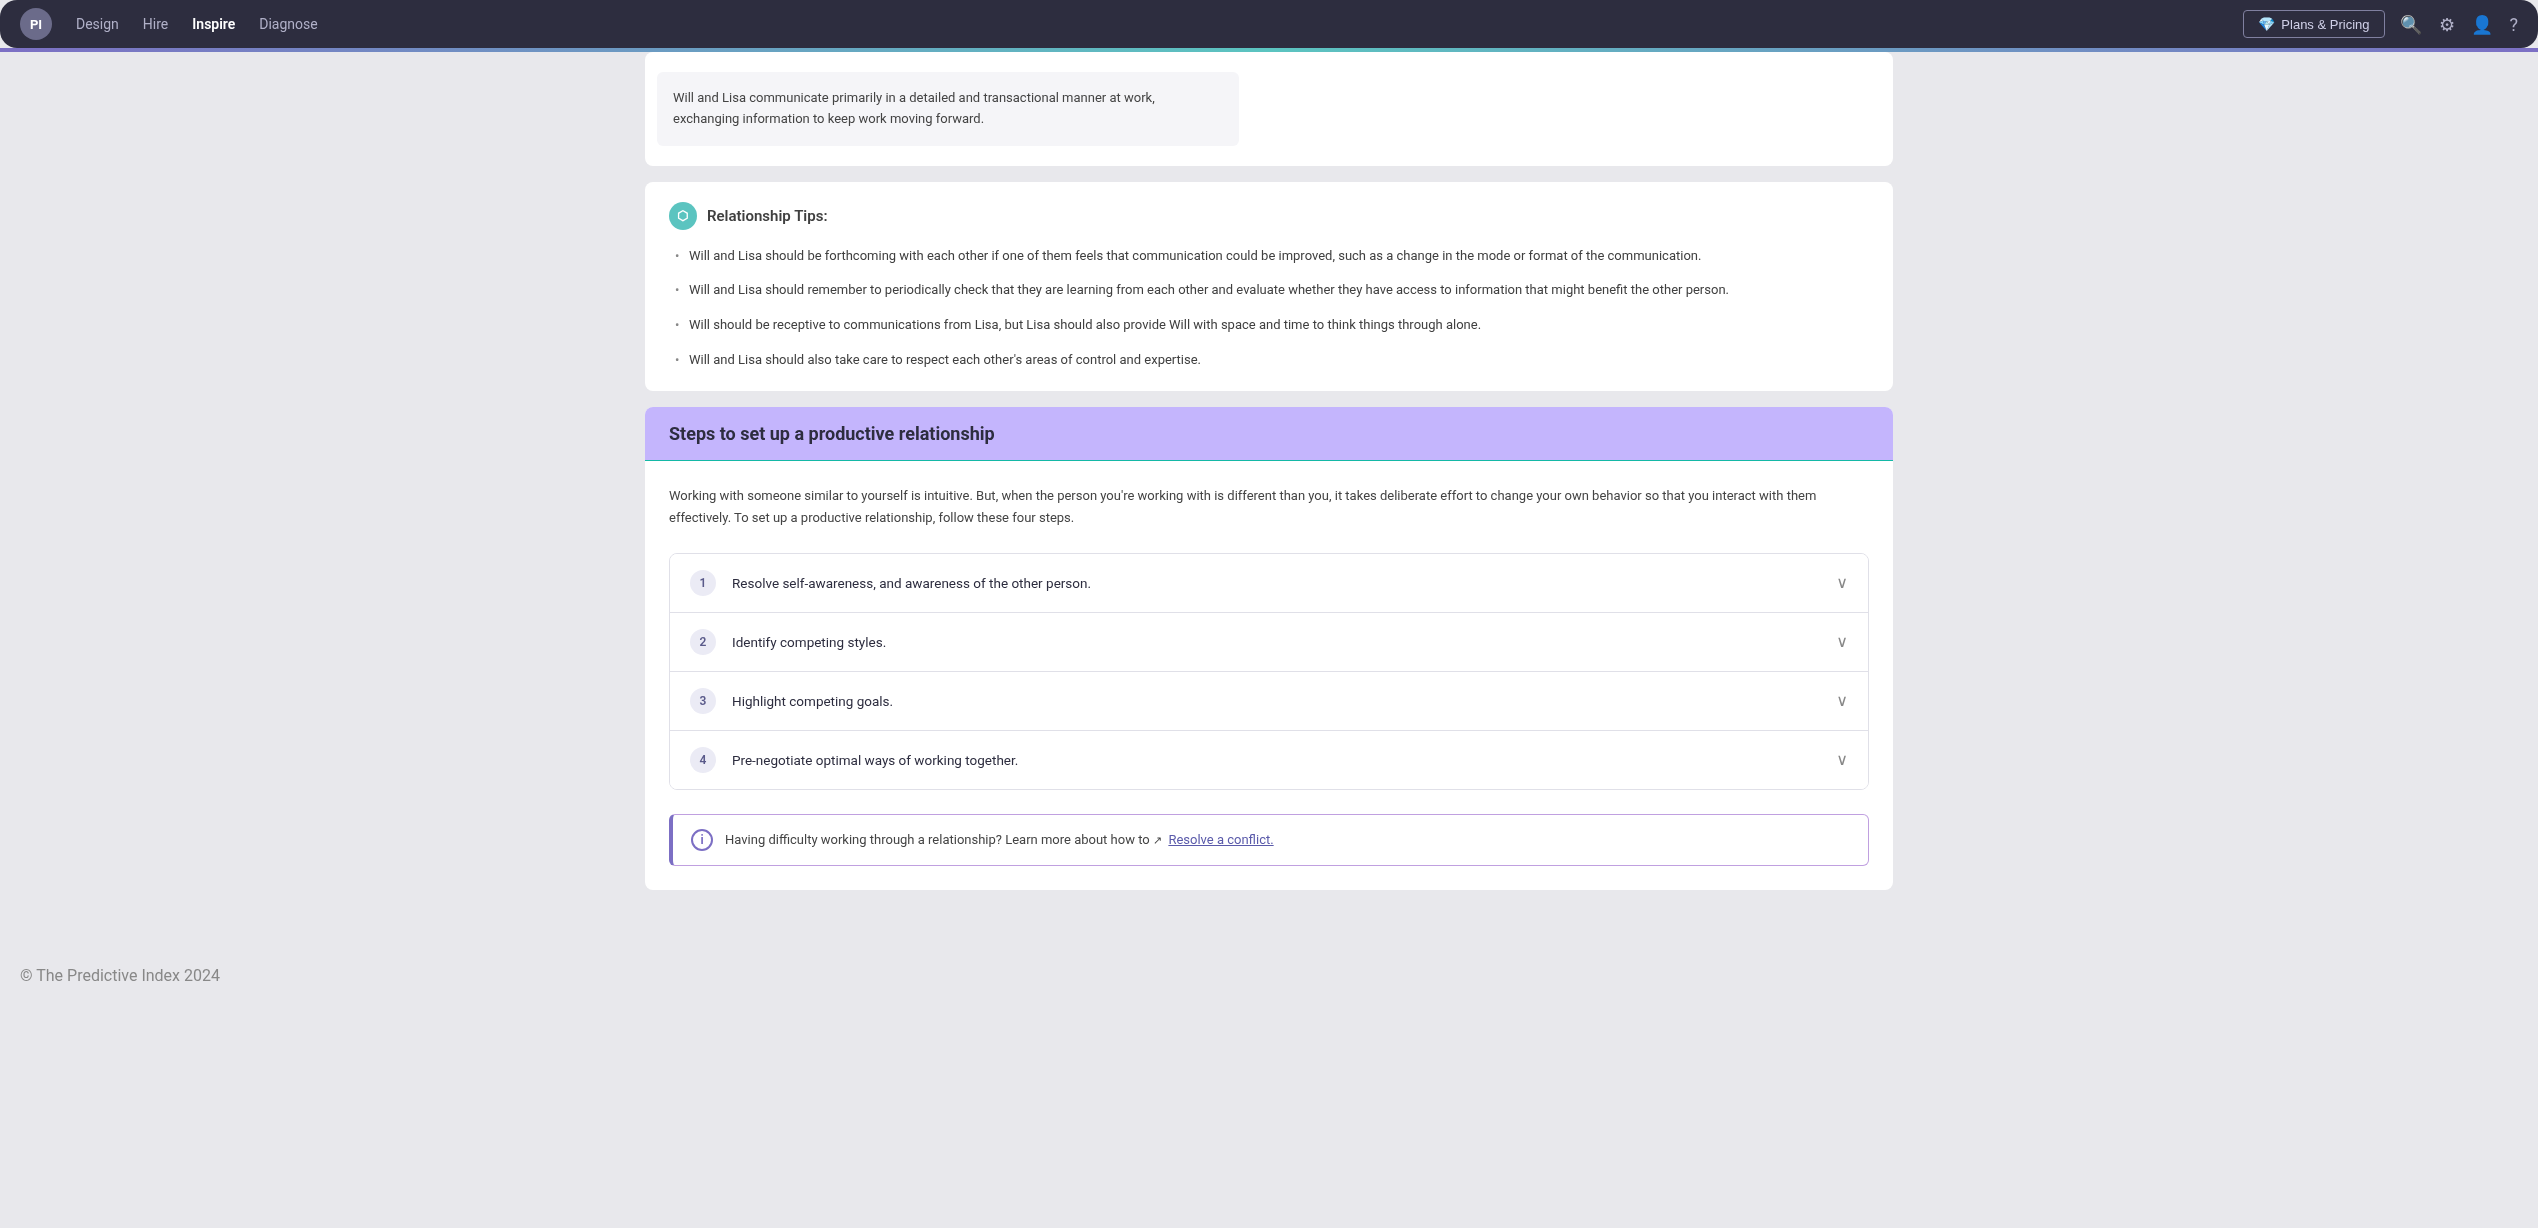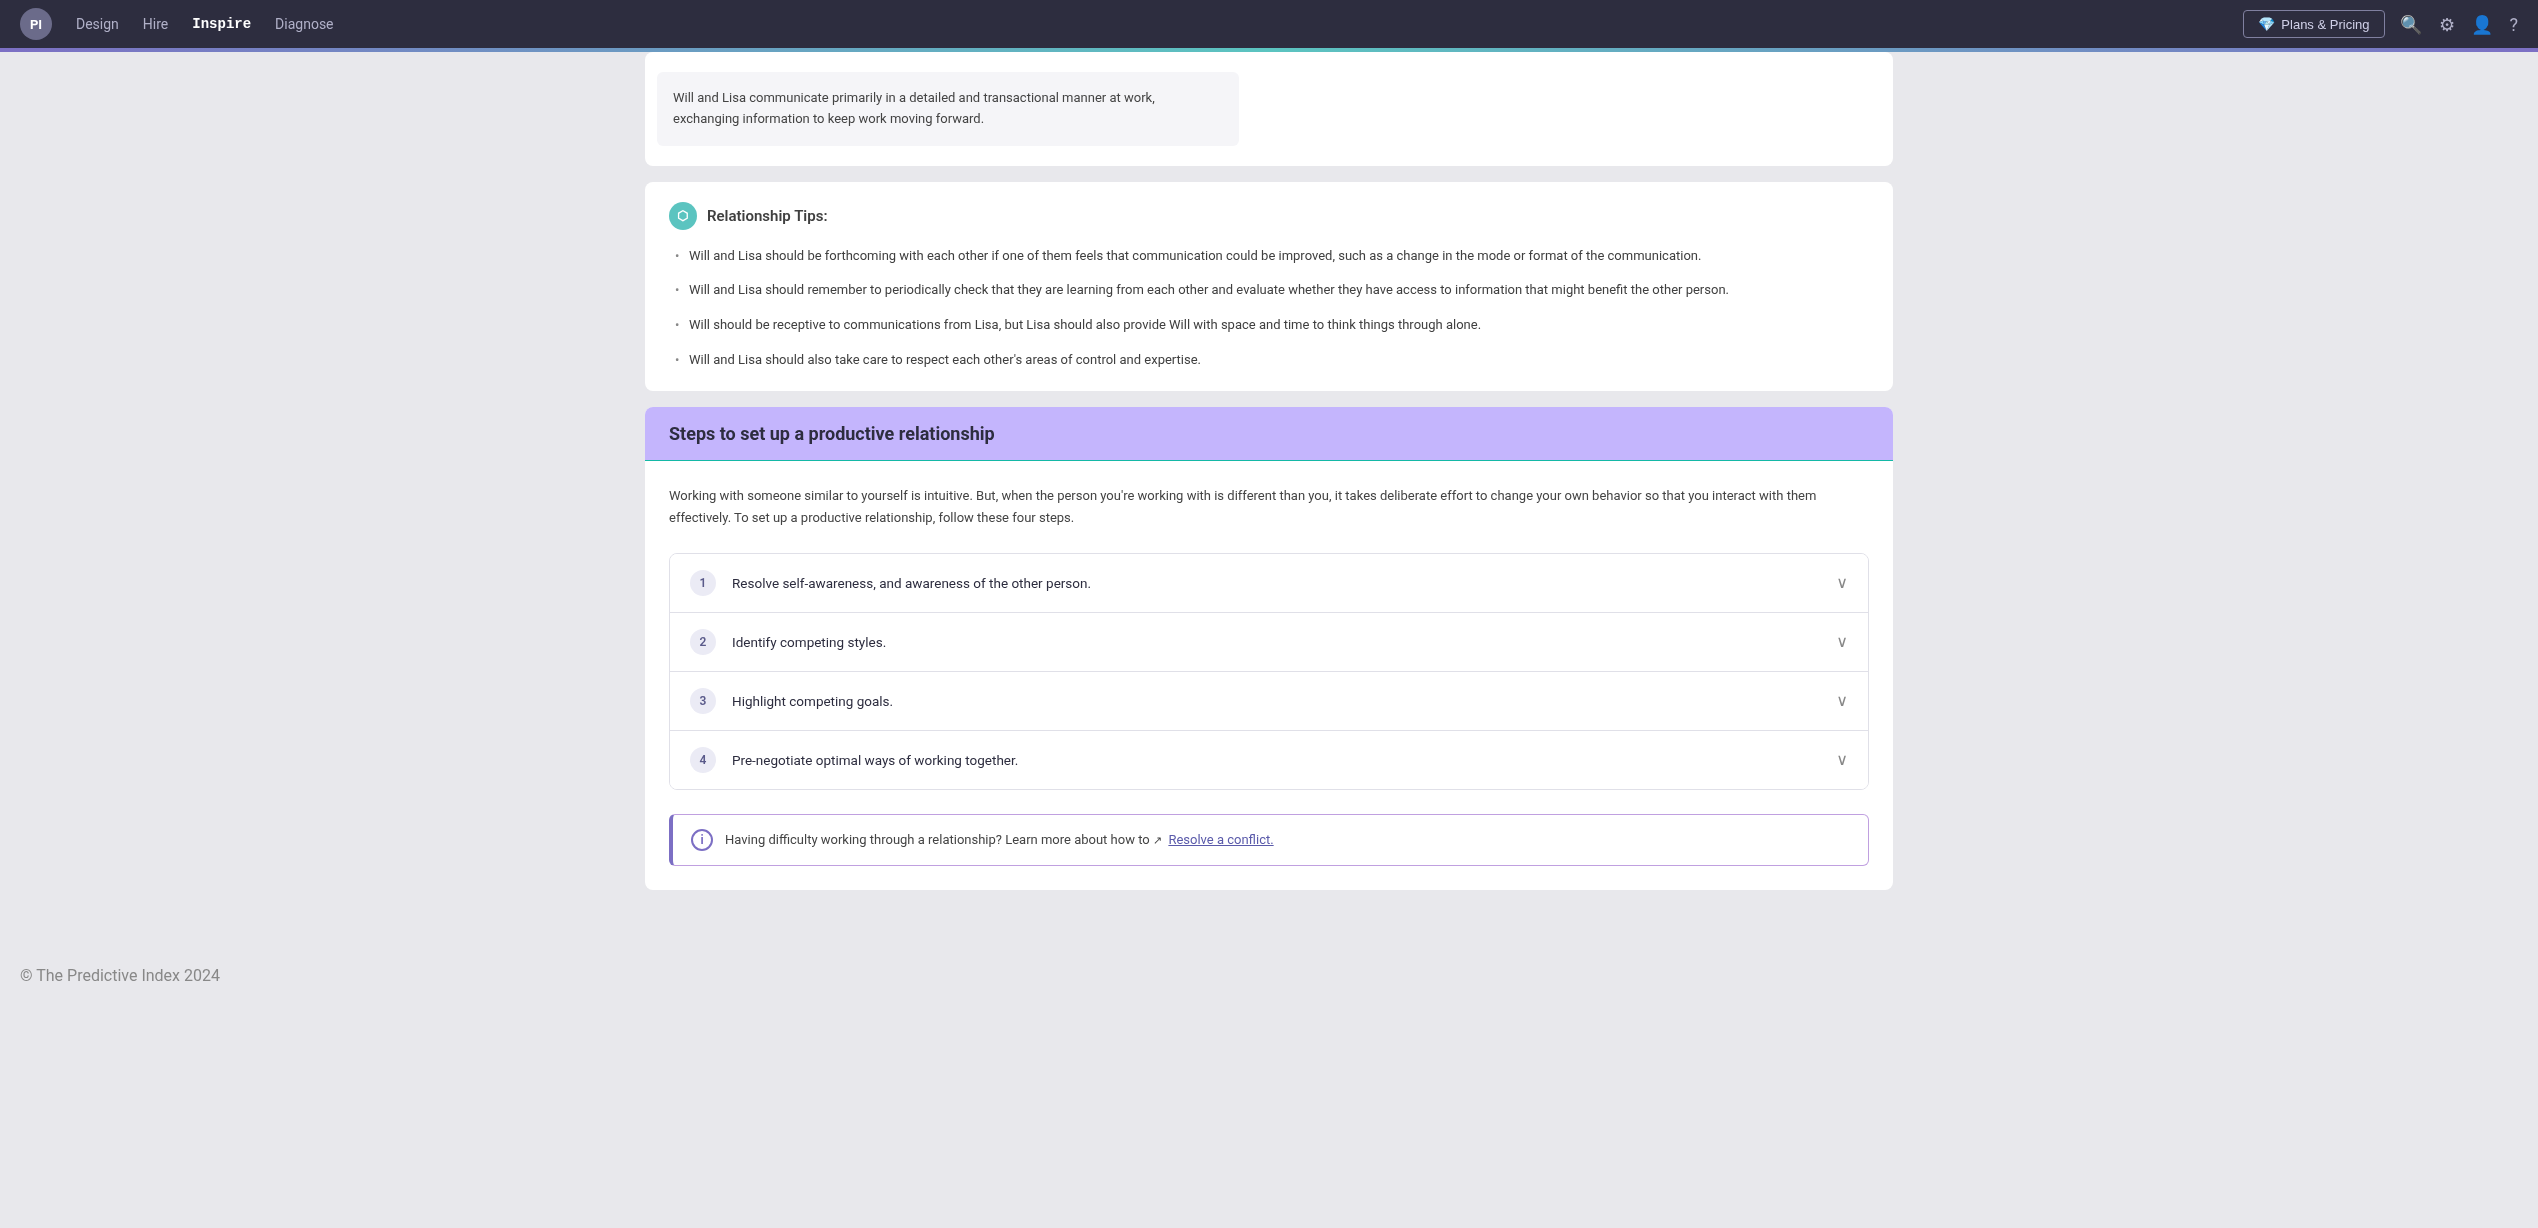--- a/index.html
+++ b/index.html
@@ -14,20 +14,21 @@
       background: #2d2d3f;
       height: 48px;
       display: flex;
       align-items: center;
       padding: 0 20px;
       position: fixed;
       top: 0;
       left: 0;
       right: 0;
       z-index: 100;
+      border-radius: 17px;
     }
     .navbar-logo {
       width: 32px;
       height: 32px;
       border-radius: 50%;
       background: #6b6b8a;
       display: flex;
       align-items: center;
       justify-content: center;
       color: white;
@@ -44,21 +45,20 @@
     }
     .navbar-link {
       color: #b0b0c8;
       font-size: 14px;
       cursor: pointer;
       text-decoration: none;
     }
     .navbar-link.active {
       color: #ffffff;
       font-weight: 600;
-      font-family: Liberation Mono, monospace;
     }
     .navbar-right {
       display: flex;
       align-items: center;
       gap: 16px;
     }
     .plans-btn {
       background: transparent;
       border: 1.5px solid #8080a0;
       color: #d0d0e8;

